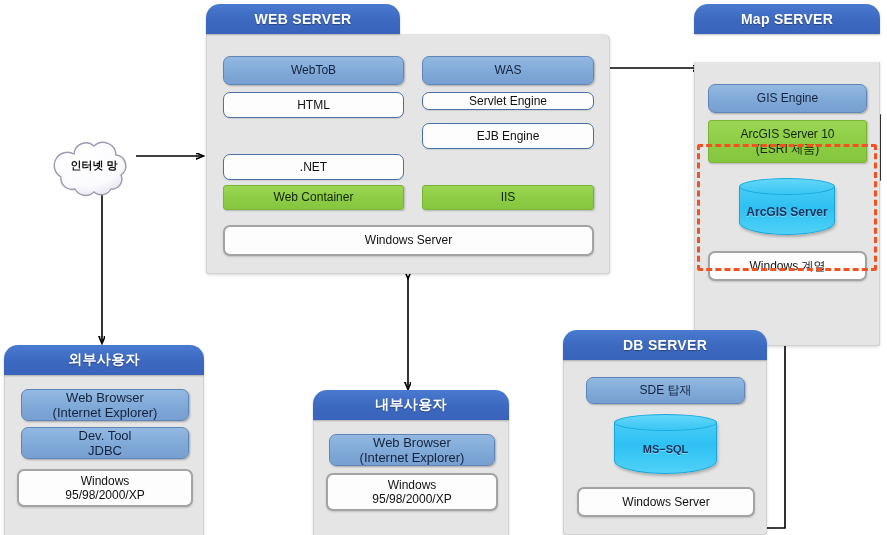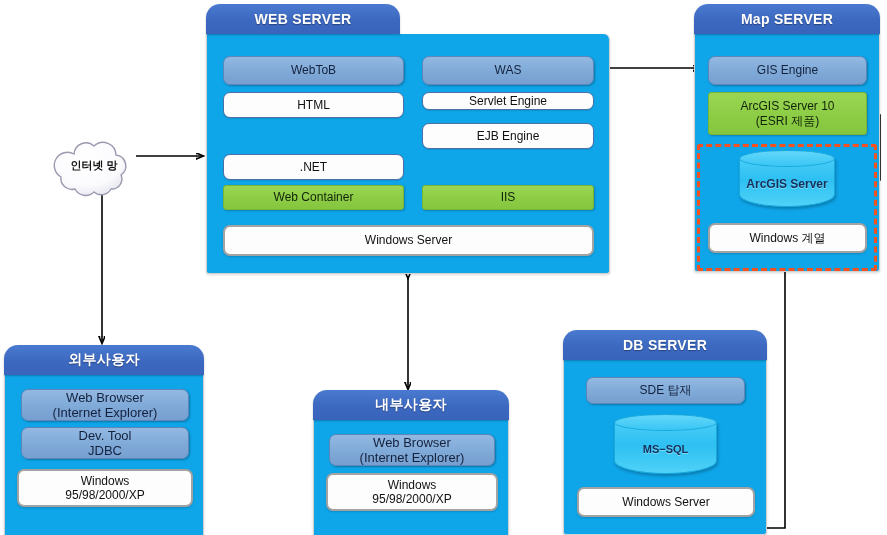--- a/index.html
+++ b/index.html
@@ -28,21 +28,21 @@
     display: flex;
     align-items: center;
     justify-content: center;
     letter-spacing: 0.3px;
     text-shadow: 0 1px 1px rgba(0,0,0,0.35);
     box-shadow: 0 1px 2px rgba(0,0,0,0.25);
     z-index: 3;
   }
   .panel-body {
     position: relative;
-    background: #0ea5e9;
+    background: #e5e5e5;
     border: 1px solid #d2d2d2;
     border-top: none;
     box-shadow: 0 1px 3px rgba(0,0,0,0.16);
   }
 
   
   .blk {
     position: absolute;
     display: flex;
     align-items: center;
@@ -238,21 +238,21 @@
       <div class="blk blk-white-soft t12" style="left:16px; top:191px; width:371px; height:31px;">
         <span>Windows Server</span>
       </div>
     </div>
   </div>
 
   <div class="panel" style="left:694px; top:4px; width:186px; z-index:3;">
     <div class="panel-header t14" style="width:186px;">
       <span>Map SERVER</span>
     </div>
-    <div class="panel-body" style="height:238px; border-radius:0 0 3px 3px;">
+    <div class="panel-body" style="height:284px; border-radius:0 0 3px 3px;margin-top:28px;">
 
       <div class="blk blk-blue t12" style="left:13px; top:22px; width:159px; height:29px;">
         <span>GIS Engine</span>
       </div>
 
       <div class="blk blk-green t12" style="left:13px; top:58px; width:159px; height:43px; border-radius:3px; flex-direction:column;">
         <span>ArcGIS Server 10</span>
         <span>(ESRI 제품)</span>
       </div>
 

